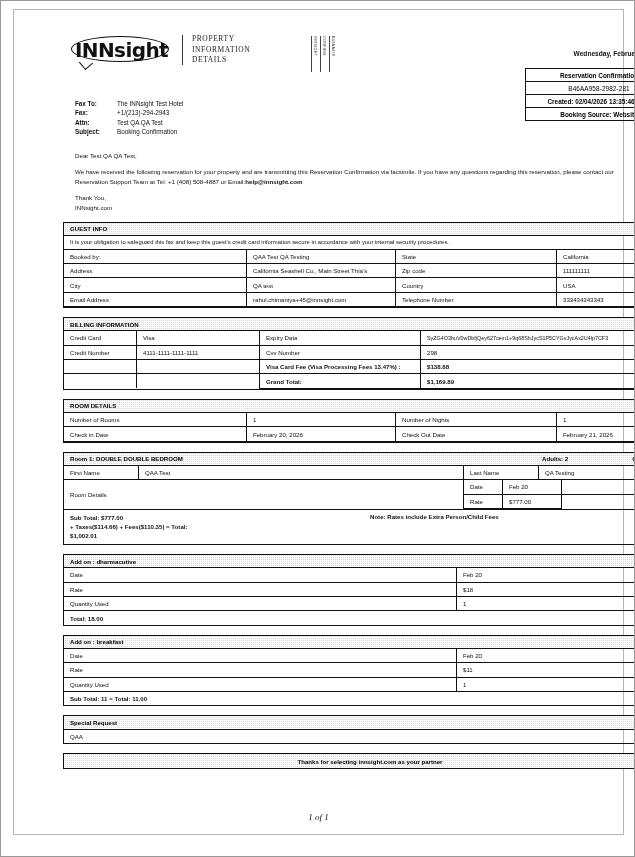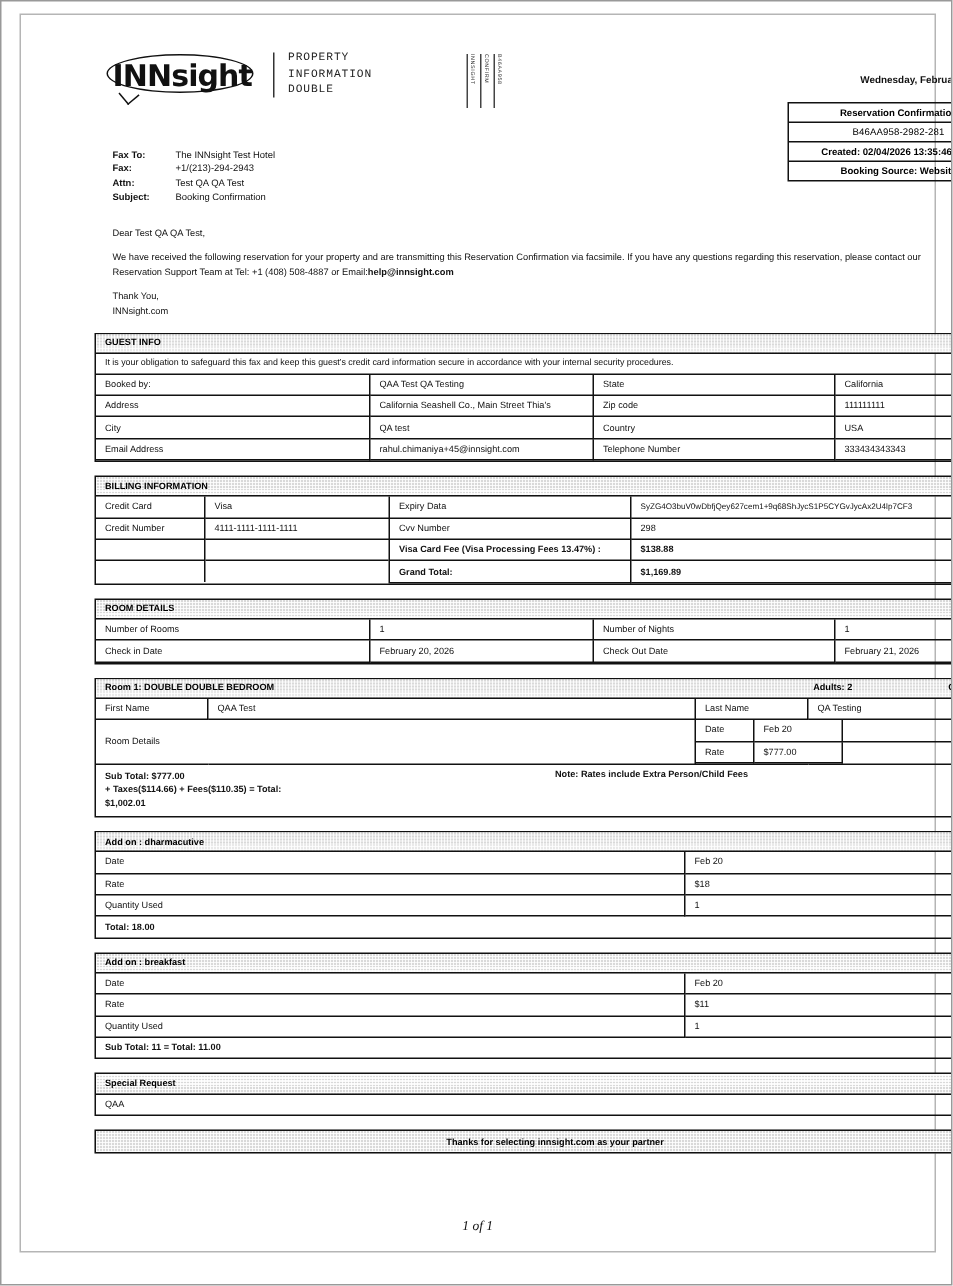--- a/index.html
+++ b/index.html
@@ -84,21 +84,21 @@
     width: 1px;
     height: 30px;
     background: #333;
     margin: 0 9px 0 14px;
   }
   .logo-sub {
     font-size: 7.5px;
     line-height: 10.5px;
     letter-spacing: 0.6px;
     color: #222;
-    font-family: Liberation Mono, monospace;
+    font-family: Liberation Serif, serif;
   }
   .barcode {
     position: absolute;
     left: 248px;
     top: 16px;
     display: flex;
     gap: 3px;
   }
   .barcode .bar {
     writing-mode: vertical-rl;
@@ -279,21 +279,21 @@
         <div class="logo-wrap">
           <div class="logo-mark">
             <span class="logo-ellipse"></span>
             <span class="logo-tail"></span>
             <span>INNsight</span>
           </div>
           <div class="logo-divider"></div>
           <div class="logo-sub">
             <div>PROPERTY</div>
             <div>INFORMATION</div>
-            <div>DOUBLE</div>
+            <div>DETAILS</div>
           </div>
         </div>
 
         <div class="barcode">
           <span class="bar">INNSIGHT</span>
           <span class="bar">CONFIRM</span>
           <span class="bar">B46AA958</span>
         </div>
 
         <div class="date-line">Wednesday, February 04, 2026</div>

